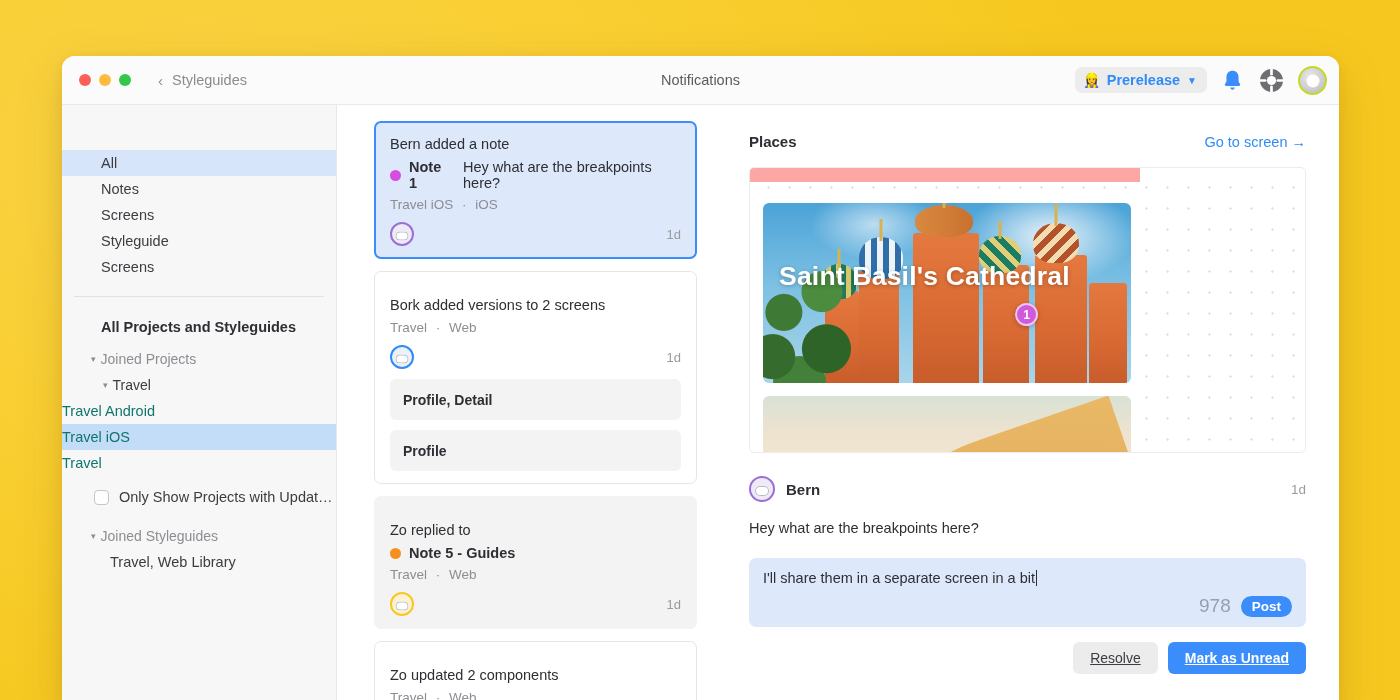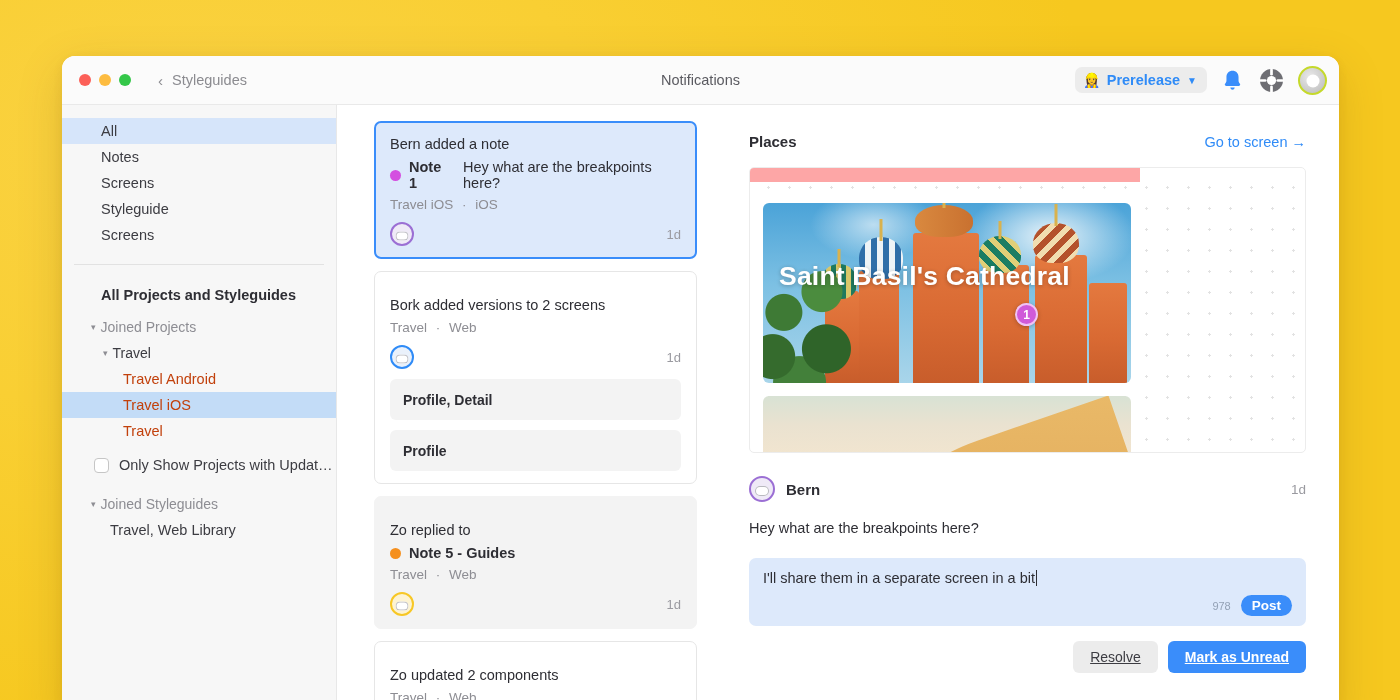--- a/index.html
+++ b/index.html
@@ -89,40 +89,40 @@
     width: 275px; flex: 0 0 275px;
     background: #f7f7f7;
     border-right: 1px solid #e8e8e8;
     padding-top: 13px;
     overflow: hidden;
   }
   .nav-item {
     height: 26px; display: flex; align-items: center;
     padding-left: 39px; font-size: 14.5px; color: #3c3c42;
   }
-  .nav-item.sel { background: #d6e5fa; }
+  .nav-item.sel { background: #d6e5fa; margin-top: 32px; }
   .divider { height: 1px; background: #e2e2e2; margin: 16px 12px 0 12px; }
 
   .section-title {
     padding: 22px 0 0 39px; font-size: 14.5px; font-weight: 700; color: #2e2e34;
   }
   .grp {
     display: flex; align-items: center; gap: 5px;
     padding-left: 29px; font-size: 14px; color: #8d8d93;
     height: 26px; margin-top: 11px;
   }
   .grp .tri { font-size: 9px; line-height: 1; }
   .sub {
     display: flex; align-items: center; gap: 5px;
     padding-left: 41px; font-size: 14px; color: #3c3c42; height: 26px;
   }
   .sub .tri { font-size: 9px; color: #8d8d93; line-height: 1; }
   .leaf {
     height: 26px; display: flex; align-items: center;
-    padding-left: 61px; font-size: 14.5px; color: #c2410c;
+    font-size: 14.5px; color: #0f766e;
   }
   .leaf.sel { background: #c3dcf7; }
   .leaf2 {
     height: 26px; display: flex; align-items: center;
     padding-left: 48px; font-size: 14.5px; color: #3c3c42;
   }
   .checkrow {
     display: flex; align-items: center; gap: 10px;
     padding-left: 32px; height: 30px; margin-top: 6px;
   }
@@ -282,21 +282,21 @@
   }
   .comp-text { font-size: 14.5px; color: #2e2e34; }
   .caret {
     display: inline-block; width: 1.5px; height: 16px; background: #2e2e34;
     vertical-align: -3px; margin-left: 1px;
   }
   .comp-row {
     display: flex; align-items: center; justify-content: flex-end;
     gap: 10px; margin-top: 9px;
   }
-  .count { font-size: 11px; color: #93a1b5; }
+  .count { font-size: 19px; color: #93a1b5; }
   .postbtn {
     background: #3a8dfa; color: #fff; font-size: 13.5px; font-weight: 700;
     border-radius: 11px; padding: 3px 11px;
   }
 
   .actions {
     display: flex; justify-content: flex-end; gap: 10px; margin-top: 15px;
   }
   .btn {
     font-size: 14px; border-radius: 6px; padding: 8px 17px; text-decoration: underline;

